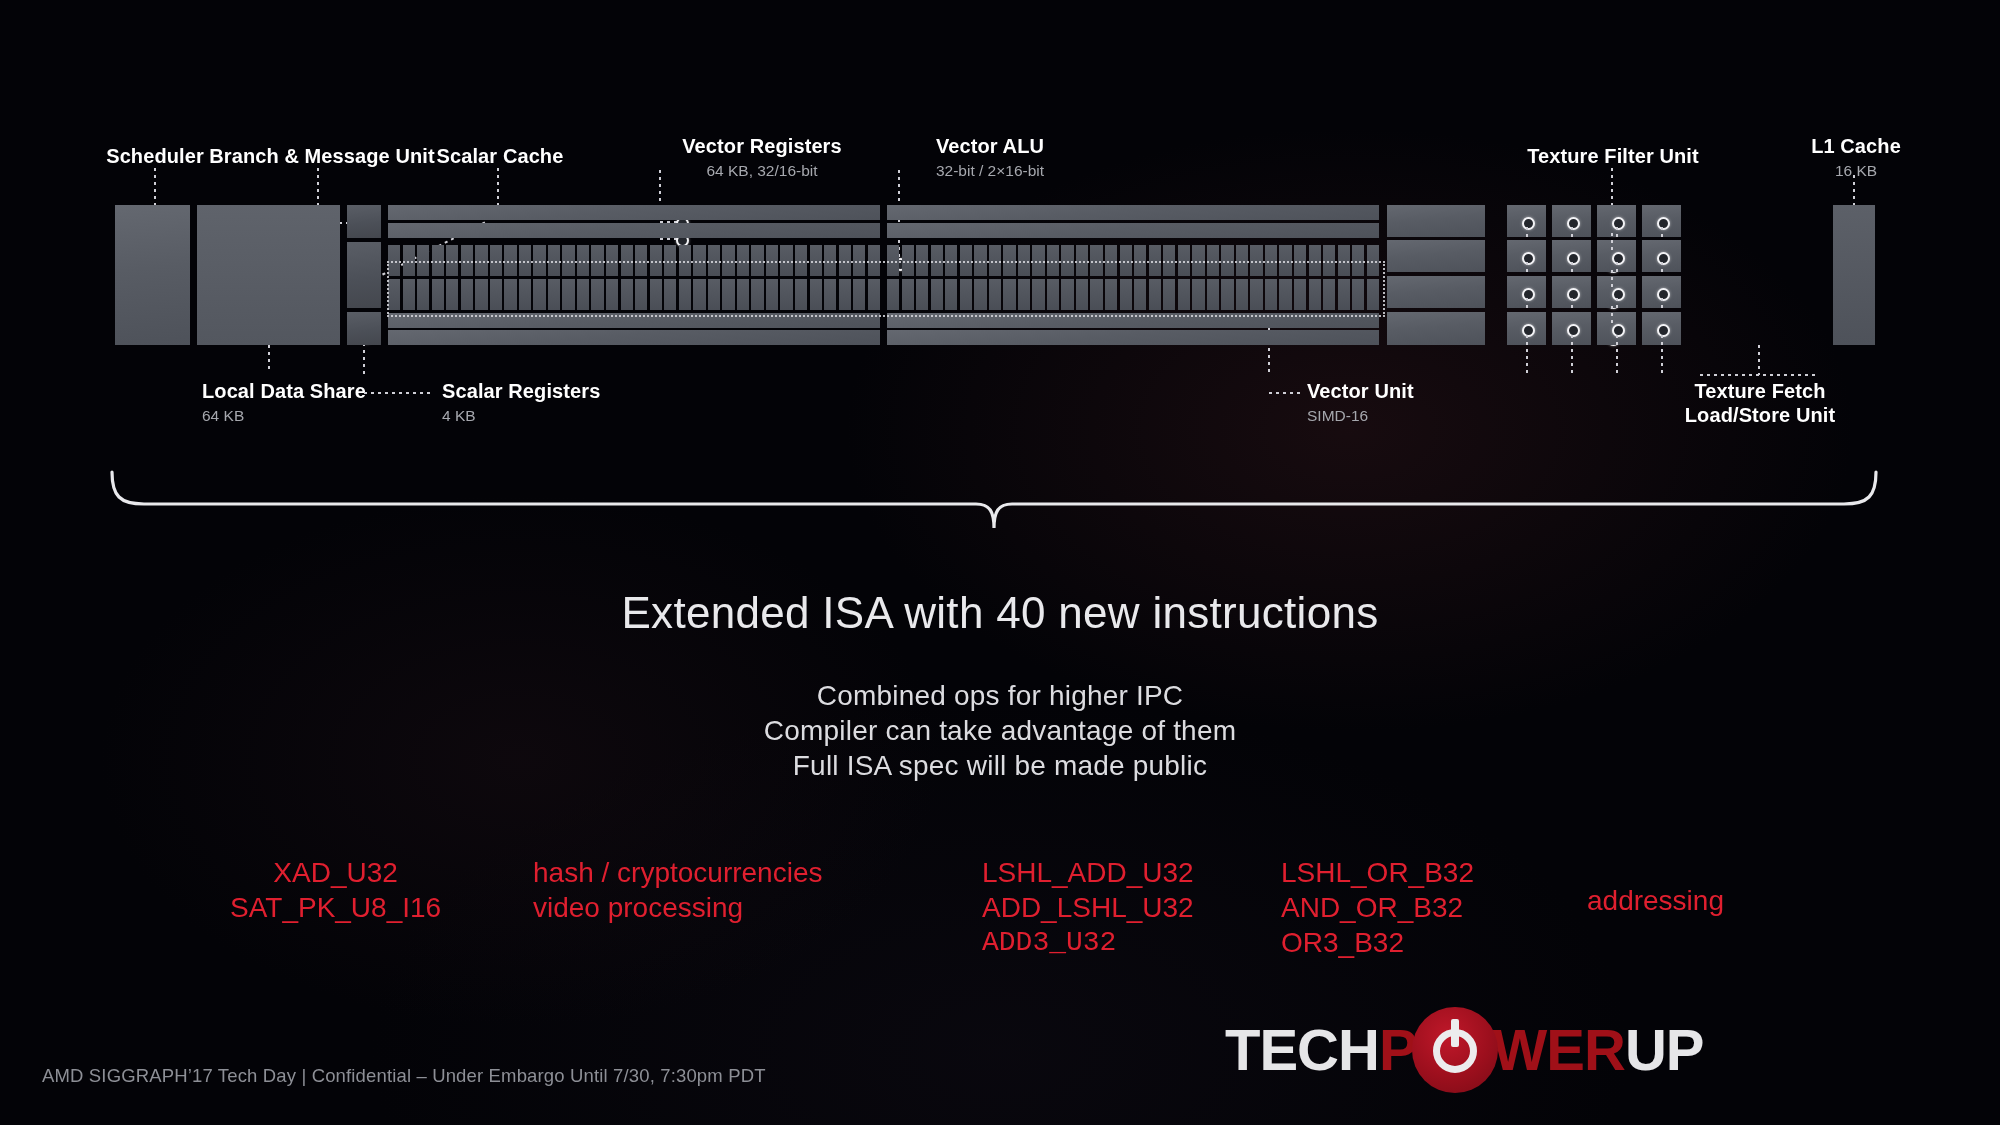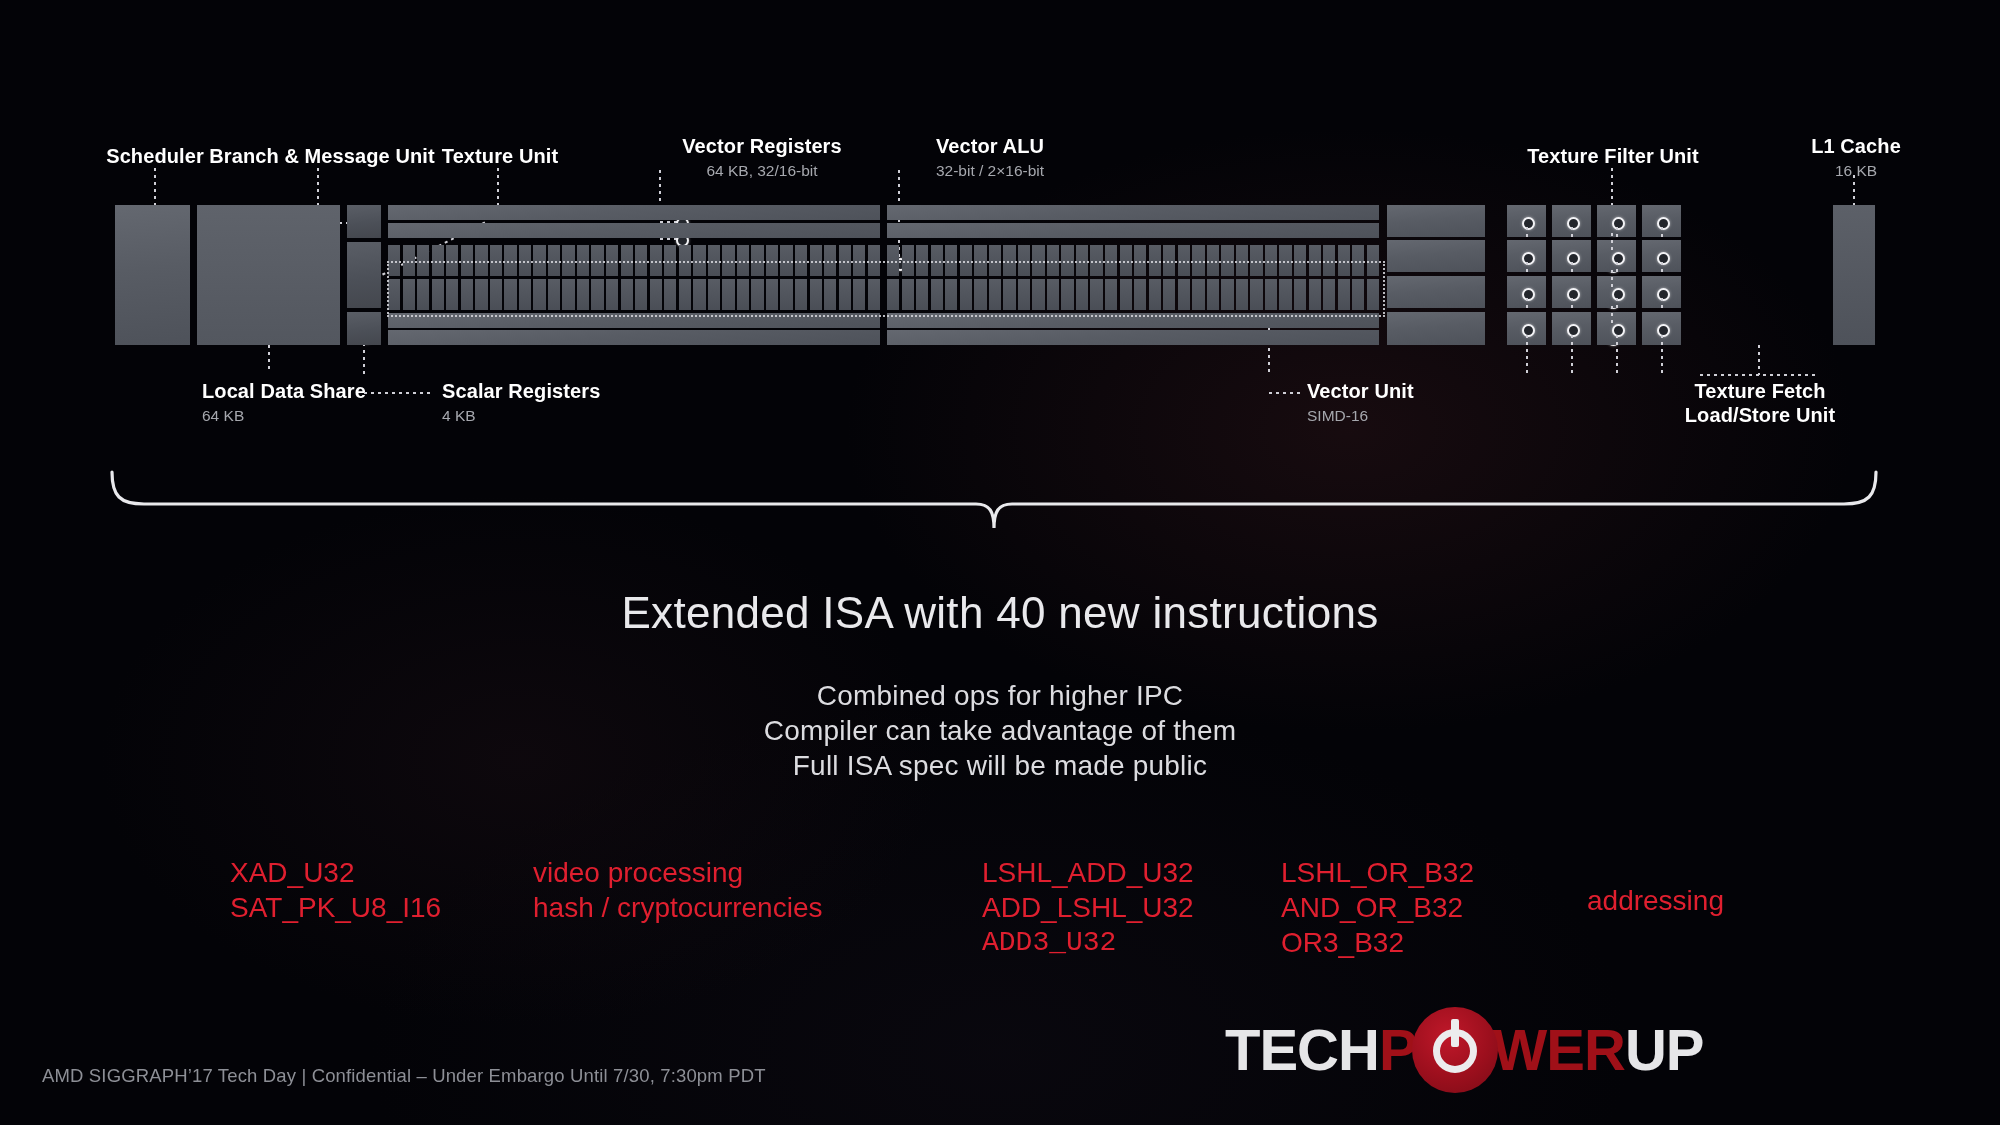--- a/index.html
+++ b/index.html
@@ -83,21 +83,21 @@
 
 <div class="stage">
 
   <div class="lab ctr" style="left:155px;top:145px;">
     <div class="t">Scheduler</div>
   </div>
   <div class="lab ctr" style="left:322px;top:145px;">
     <div class="t">Branch &amp; Message Unit</div>
   </div>
   <div class="lab ctr" style="left:500px;top:145px;">
-    <div class="t">Texture Unit</div>
+    <div class="t">Scalar Cache</div>
   </div>
   <div class="lab ctr" style="left:762px;top:135px;">
     <div class="t">Vector Registers</div>
     <div class="s">64 KB, 32/16-bit</div>
   </div>
   <div class="lab ctr" style="left:990px;top:135px;">
     <div class="t">Vector ALU</div>
     <div class="s">32-bit / 2×16-bit</div>
   </div>
   <div class="lab ctr" style="left:1613px;top:145px;">
@@ -394,26 +394,26 @@
     <path d="M2,2 C2,26 10,34 34,34 L866,34 C880,34 884,42 884,58 C884,42 888,34 902,34 L1734,34 C1758,34 1766,26 1766,2" fill="none" stroke="#e9e9ec" stroke-width="3.2" stroke-linecap="round"></path>
   </svg>
 
   <div id="headline">Extended ISA with 40 new instructions</div>
   <div class="sub" id="sub0">Combined ops for higher IPC</div>
   <div class="sub" id="sub2">Full ISA spec will be made public</div>
   <div class="sub" id="sub1">Compiler can take advantage of them</div>
 
   <div id="isa-table">
       <div class="isa-col" style="left: 230px;">
-        <div class="isa-line" style="color: rgb(224, 31, 47);">XAD_U32</div>
+        <div class="isa-line" style="color: rgb(224, 31, 47); text-align: center;">XAD_U32</div>
         <div class="isa-line gap" style="color: rgb(224, 31, 47);">SAT_PK_U8_I16</div>
       </div>
       <div class="isa-col" style="left: 533px;">
+        <div class="isa-line" style="color: rgb(224, 31, 47);">hash / cryptocurrencies</div>
         <div class="isa-line gap" style="color: rgb(224, 31, 47);">video processing</div>
-        <div class="isa-line" style="color: rgb(224, 31, 47);">hash / cryptocurrencies</div>
       </div>
       <div class="isa-col" style="left: 982px;">
         <div class="isa-line" style="color: rgb(224, 31, 47);">LSHL_ADD_U32</div>
         <div class="isa-line" style="color: rgb(224, 31, 47);">ADD_LSHL_U32</div>
         <div class="isa-line" style="color: rgb(224, 31, 47); font-family: Liberation Mono, monospace;">ADD3_U32</div>
       </div>
       <div class="isa-col" style="left: 1281px;">
         <div class="isa-line" style="color: rgb(224, 31, 47);">LSHL_OR_B32</div>
         <div class="isa-line" style="color: rgb(224, 31, 47);">AND_OR_B32</div>
         <div class="isa-line" style="color: rgb(224, 31, 47);">OR3_B32</div>

